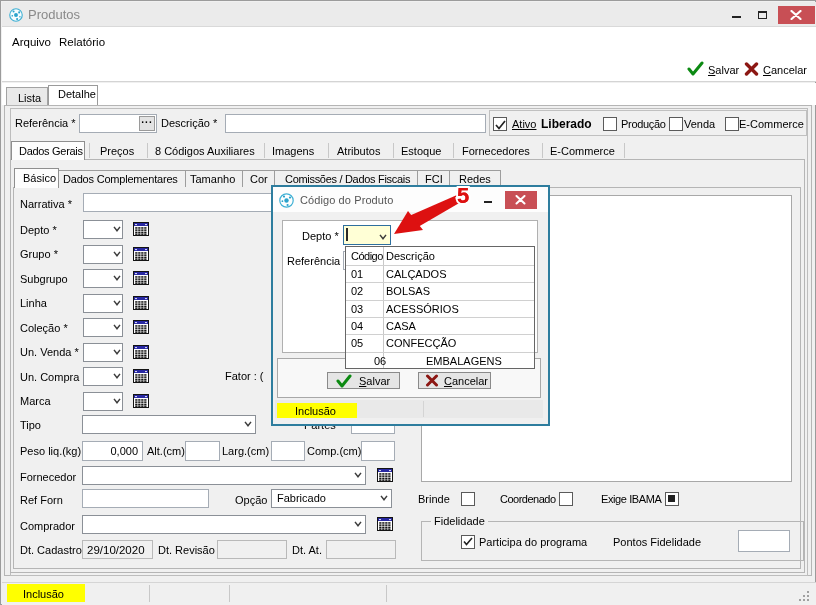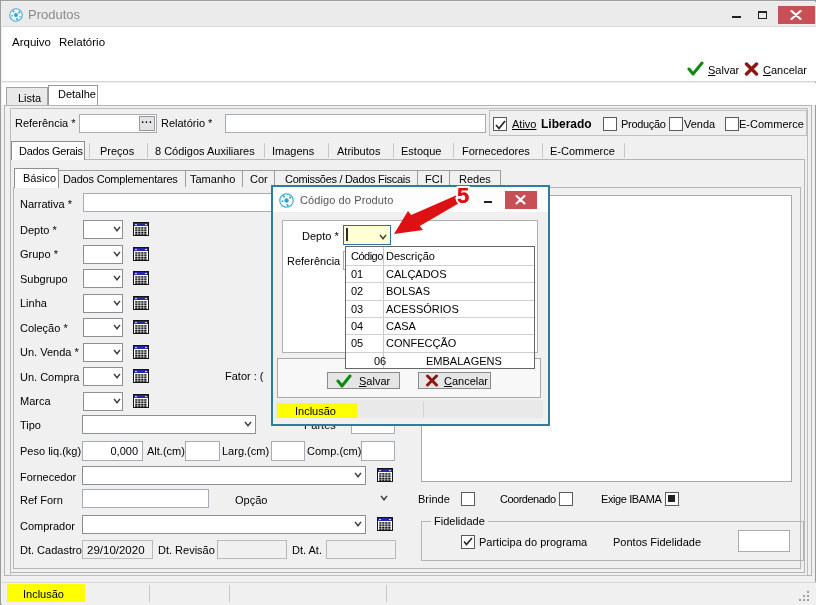--- a/index.html
+++ b/index.html
@@ -55,21 +55,21 @@
   <div class="lbl" style="left:17px;top:91px;">Lista</div>
   <div class="abs" style="left:47px;top:84px;width:50px;height:20px;background:#fff;border:1px solid #9a9a9a;border-bottom:none;"></div>
   <div class="lbl" style="left:57px;top:87px;">Detalhe</div>
 
   <div class="abs" style="left:3px;top:104px;width:808px;height:471px;background:#f0f0f0;border:1px solid #b5b5b5;"></div>
   <div class="abs" style="left:9px;top:107px;width:798px;height:468px;background:#f0f0f0;border:1px solid #bdbdbd;"></div>
 
   <div class="lbl" style="left:14px;top:116px;">Referência *</div>
   <div class="inp" style="left:78px;top:113px;width:78px;height:19px;"></div>
   <div class="abs" style="left:138px;top:115px;width:16px;height:15px;background:#e3e3e3;border:1px solid #9a9a9a;text-align:center;font-size:10px;font-weight:bold;color:#000;line-height:11px;letter-spacing:0.5px;">···</div>
-  <div class="lbl" style="left:160px;top:116px;">Relatório *</div>
+  <div class="lbl" style="left:160px;top:116px;">Descrição *</div>
   <div class="inp" style="left:224px;top:113px;width:261px;height:19px;"></div>
   <div class="abs" style="left:488px;top:109px;width:318px;height:26px;border:1px solid #c0c0c0;"></div>
   <div class="cb" style="left:492px;top:116px;"></div>
   <svg class="abs" style="left:494px;top:119px;" width="11" height="10" viewBox="0 0 11 10">
       <path d="M1 5 L4 8.5 L10 1" stroke="#222" stroke-width="1.7" fill="none"></path>
     </svg>
   <div class="lbl" style="left:511px;top:117px;text-decoration:underline;">Ativo</div>
   <div class="lbl" style="left:540px;top:116px;font-weight:bold;font-size:12px;">Liberado</div>
   <div class="cb" style="left:602px;top:116px;"></div>
   <div class="lbl" style="left:620px;top:117px;letter-spacing:-0.3px;">Produção</div>
@@ -399,20 +399,21 @@
 
   <div class="lbl" style="left:19px;top:470px;">Fornecedor</div>
   <div class="combo" style="left:81px;top:465px;width:284px;height:19px;"></div>
   <svg class="chev" style="left:352px;top:471px;" width="9" height="7" viewBox="0 0 9 7">
       <path d="M1 1 L4.5 5.5 L8 1" stroke="#3c3c3c" stroke-width="1.7" fill="none"></path>
     </svg>
 
   <div class="lbl" style="left:19px;top:493px;">Ref Forn</div>
   <div class="inp" style="left:81px;top:488px;width:127px;height:19px;"></div>
   <div class="lbl" style="left:234px;top:493px;">Opção</div>
+  <div class="combo" style="left:270px;top:488px;width:121px;height:19px;padding:2px 0 0 5px;">Fabricado</div>
   <svg class="chev" style="left:378px;top:494px;" width="9" height="7" viewBox="0 0 9 7">
       <path d="M1 1 L4.5 5.5 L8 1" stroke="#3c3c3c" stroke-width="1.7" fill="none"></path>
     </svg>
 
   <div class="lbl" style="left:19px;top:519px;">Comprador</div>
   <div class="combo" style="left:81px;top:514px;width:284px;height:19px;"></div>
   <svg class="chev" style="left:352px;top:520px;" width="9" height="7" viewBox="0 0 9 7">
       <path d="M1 1 L4.5 5.5 L8 1" stroke="#3c3c3c" stroke-width="1.7" fill="none"></path>
     </svg>
 

